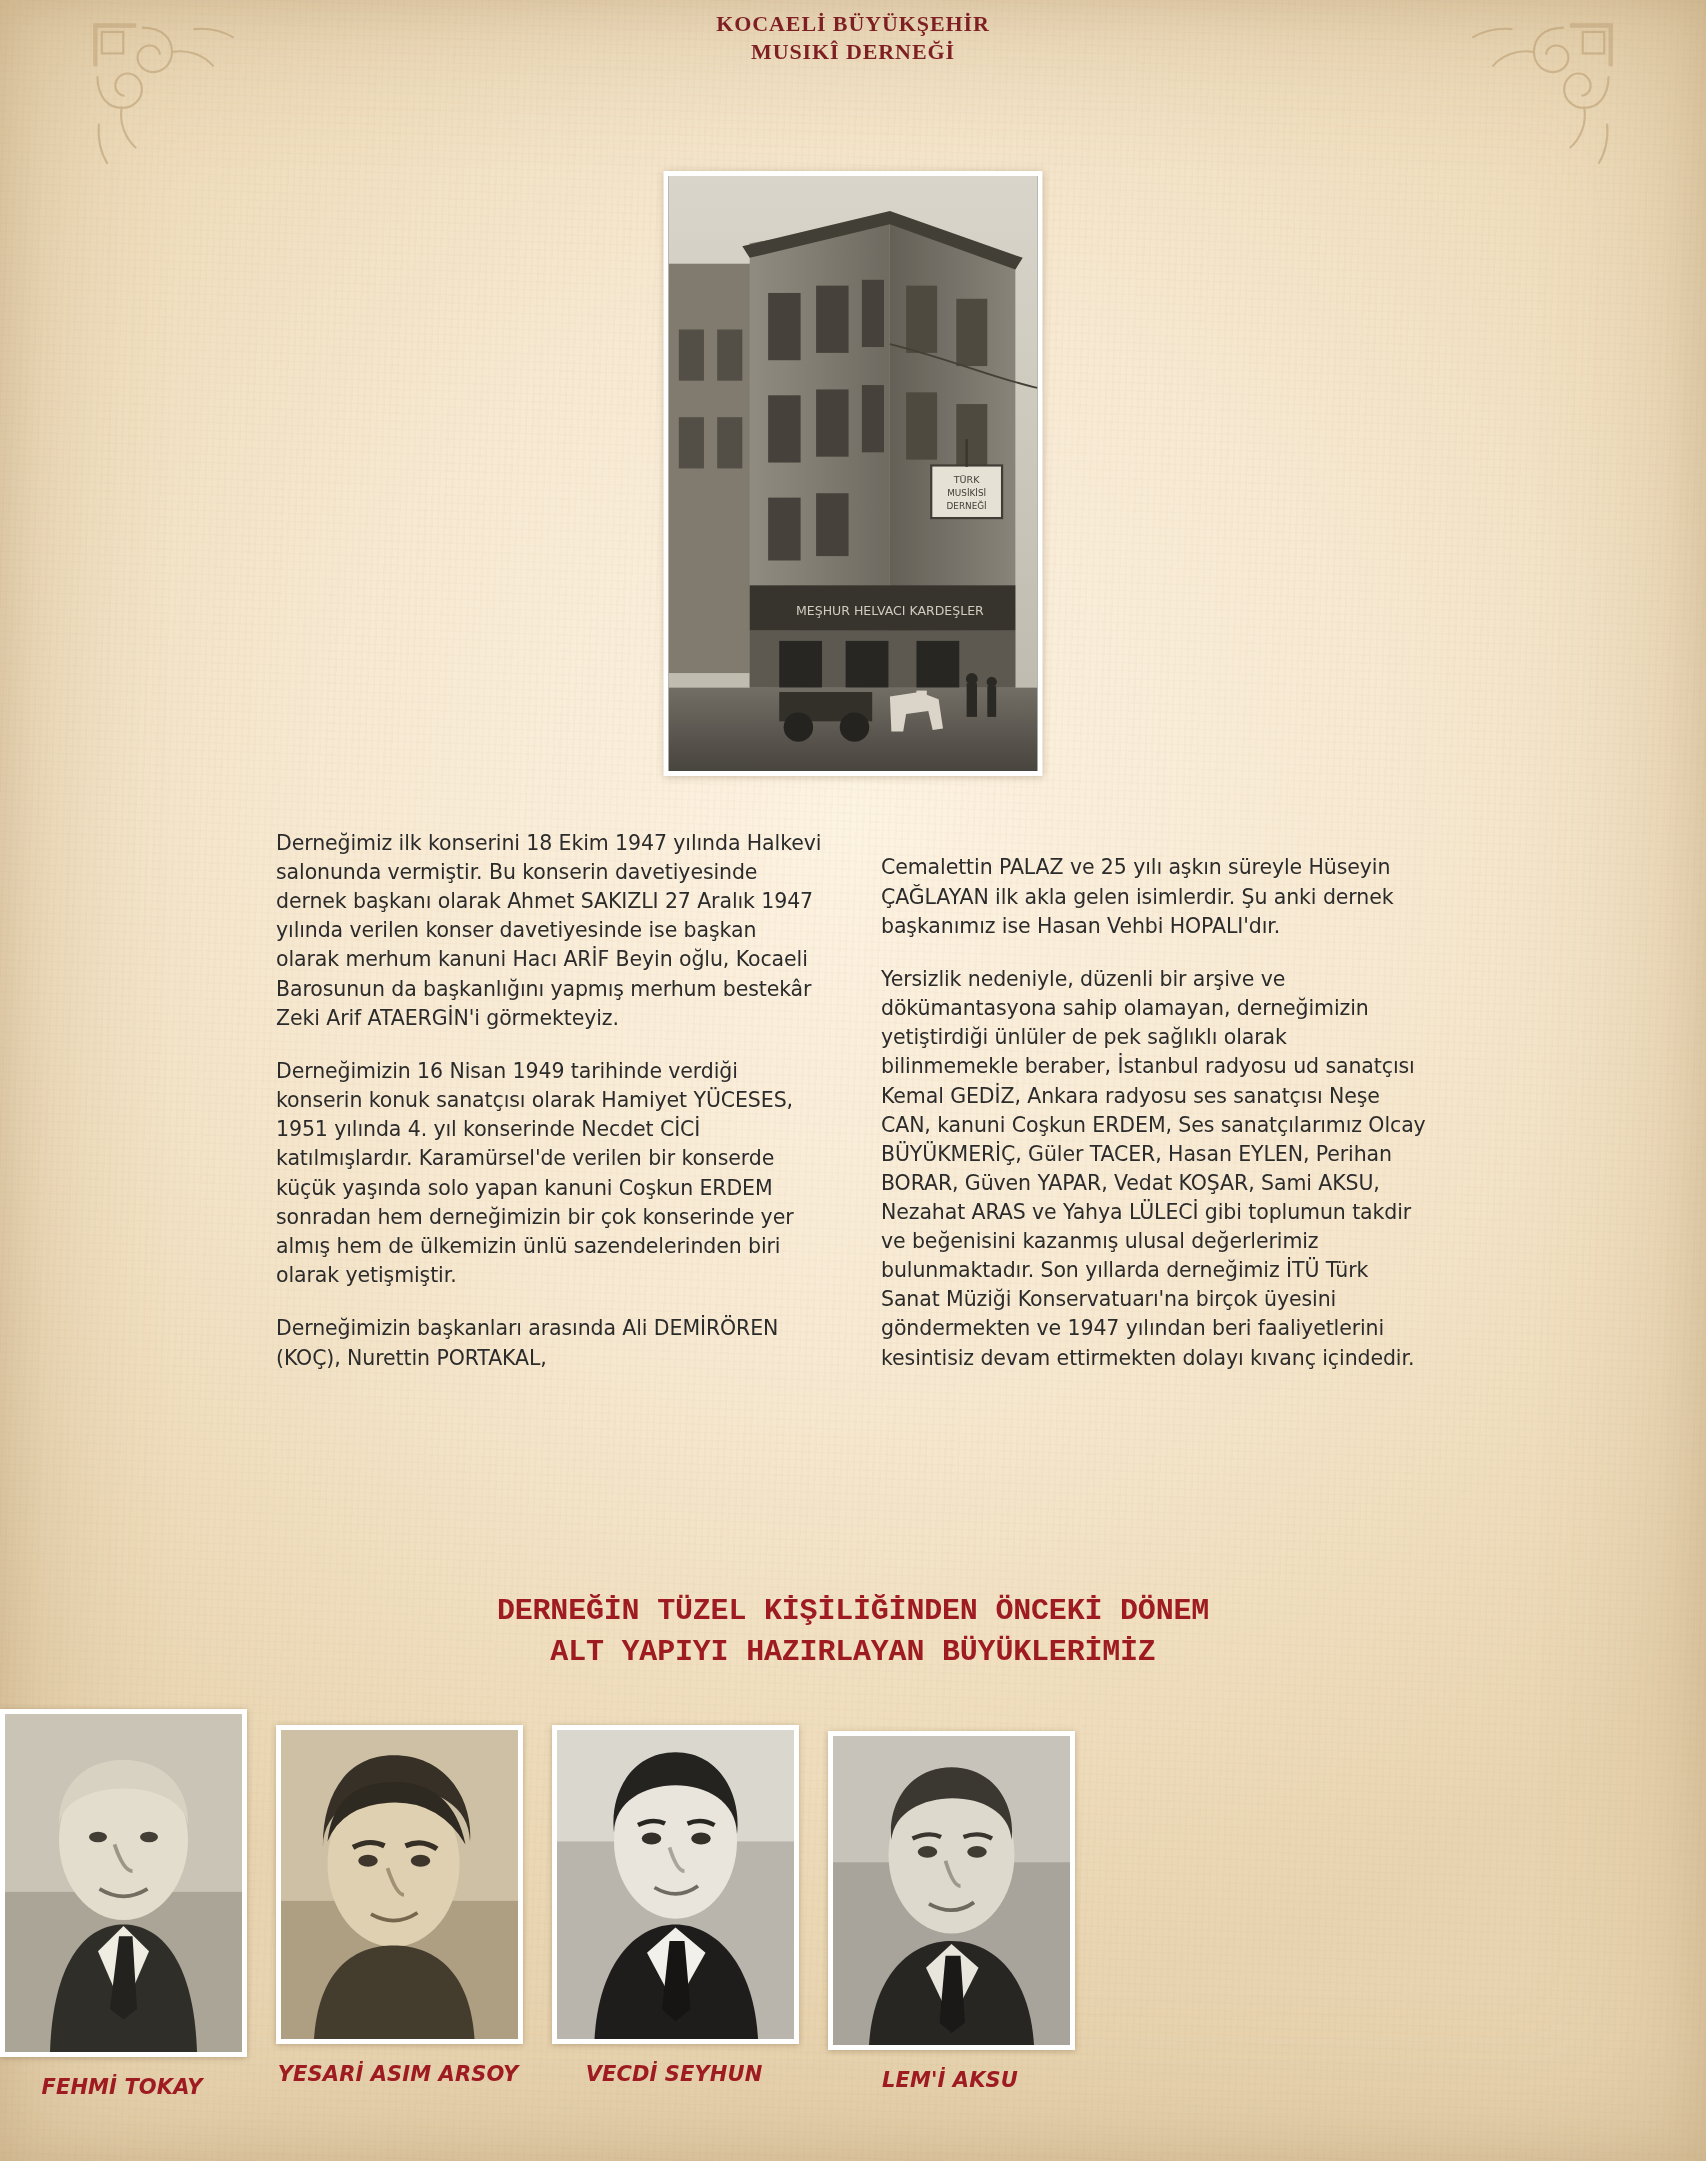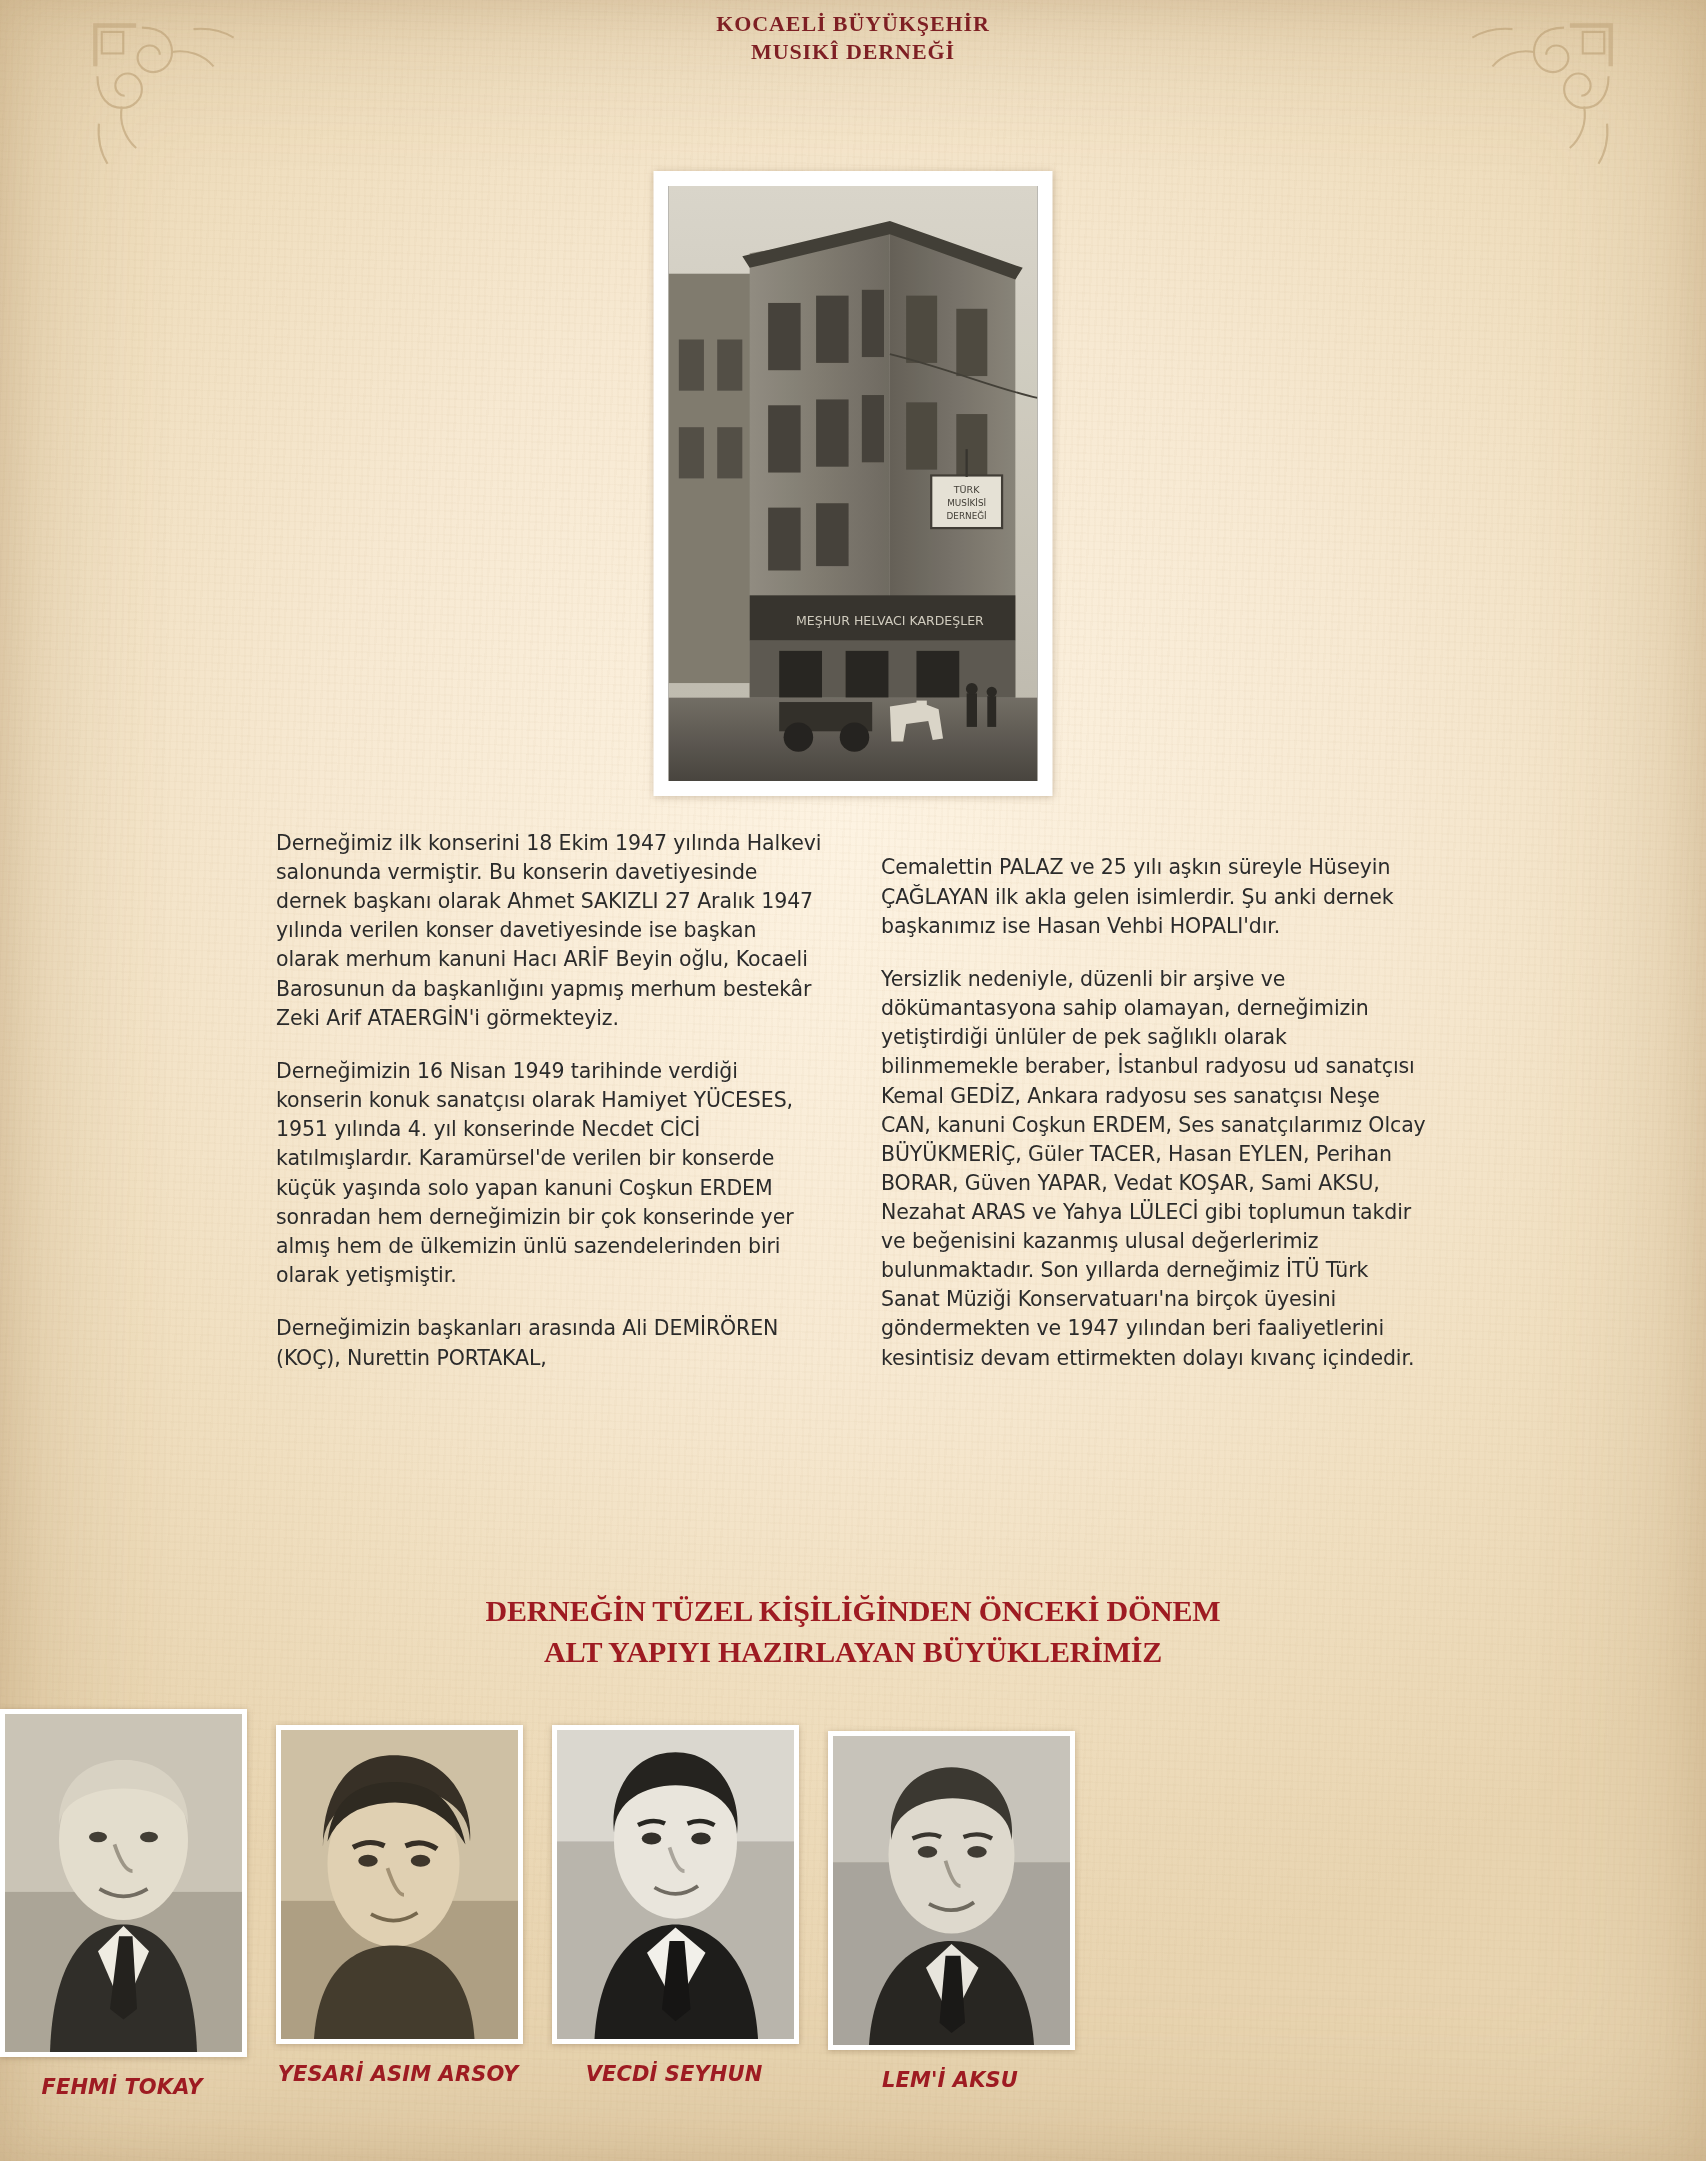--- a/index.html
+++ b/index.html
@@ -76,21 +76,21 @@
 
   
   .main-photo-wrap {
     position: absolute;
     top: 171px;
     left: 50%;
     transform: translateX(-50%);
     width: 369px;
     height: 595px;
     background: #ffffff;
-    padding: 15px;
+    padding: 5px;
     box-shadow: 0 1.4px 7.2px rgba(90,60,30,0.28);
   }
   .main-photo {
     width: 100%;
     height: 100%;
     position: relative;
     overflow: hidden;
     background: #6e6a60;
   }
 
@@ -116,21 +116,21 @@
   .col p:last-child { margin-bottom: 0; }
 
   
   .section-title {
     position: absolute;
     top: 1591px;
     left: 0;
     right: 0;
     text-align: center;
     color: #9e1b22;
-    font-family: Liberation Serif, serif;
+    font-family: Liberation Mono, monospace;
     font-weight: bold;
     font-size: 30px;
     line-height: 1.35;
     letter-spacing: -0.2px;
   }
 
   
   .gallery {
     position: absolute;
     top: 1709px;

